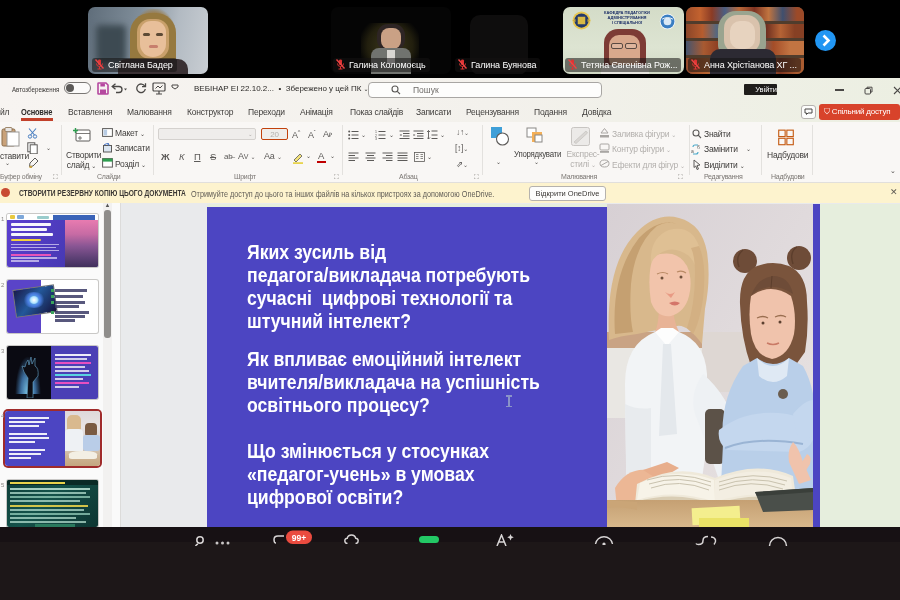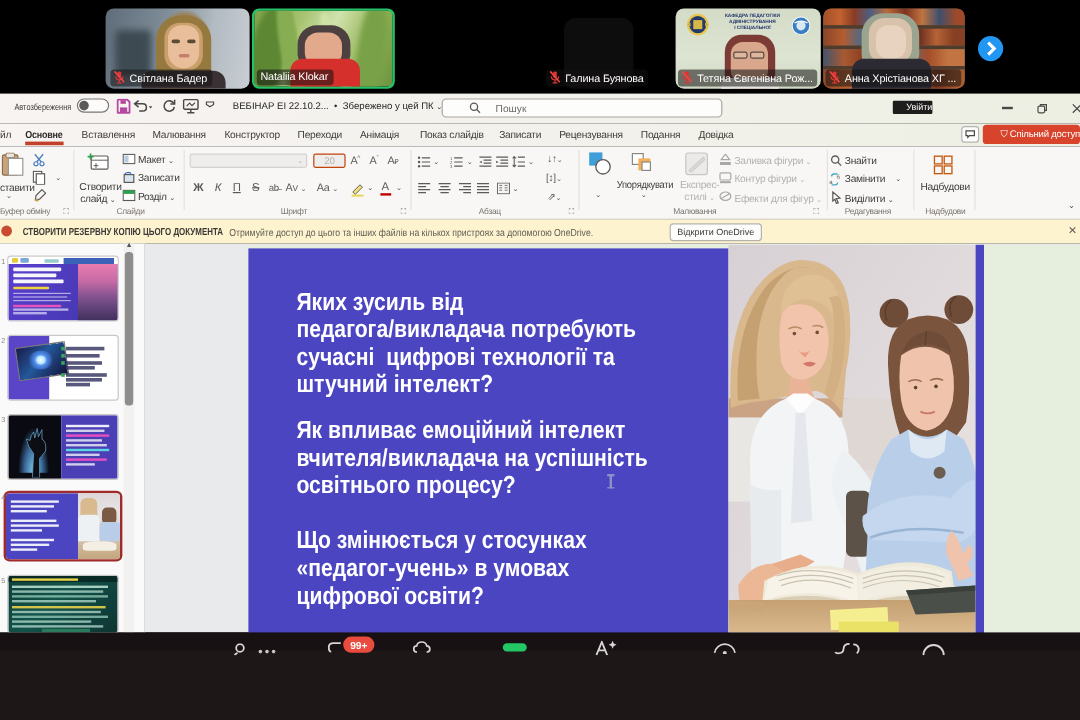--- a/index.html
+++ b/index.html
@@ -45,31 +45,33 @@
     <div class="abs" style="left:68px;top:26px;width:7px;height:3px;background:#5d4a35;border-radius:2px;"></div>
     <div class="abs" style="left:61px;top:38px;width:9px;height:3px;background:#c77f6d;border-radius:2px;"></div>
     <div class="abs" style="left:30px;top:52px;width:70px;height:15px;background:#3a3134;border-radius:8px 10px 0 0;"></div>
     <div class="vlabel" style="left:4px;"><span class="micoff"><svg width="9" height="11" viewBox="0 0 9 11">
               <path d="M3 1.5 Q3 0.5 4.5 0.5 Q6 0.5 6 1.5 V5 Q6 6 4.5 6 Q3 6 3 5 Z" fill="#d33"></path>
               <path d="M1.5 4.5 Q1.5 7.5 4.5 7.5 Q7.5 7.5 7.5 4.5 M4.5 7.5 V10 M2.5 10 H6.5" stroke="#d33" stroke-width="1" fill="none"></path>
               <path d="M0.5 0.5 L8.5 9.5" stroke="#e44" stroke-width="1.4"></path>
             </svg></span>Світлана Бадер</div>
   </div>
 
-  <div class="tile" style="left:210px;width:119px;background:linear-gradient(115deg,#7fa348 0%,#a7c472 30%,#d2e3ae 50%,#8fb254 75%,#6c9340 100%);border:2px solid #26c168;border-radius:6px;">
-    <div class="abs" style="left:-4px;top:-6px;width:30px;height:85px;background:#5d8733;border-radius:40%;filter:blur(2px);transform:rotate(14deg);"></div>
-    <div class="abs" style="left:22px;top:-10px;width:16px;height:90px;background:#87ad52;border-radius:40%;filter:blur(1.5px);transform:rotate(-9deg);"></div>
-    <div class="abs" style="left:86px;top:-8px;width:22px;height:88px;background:#79a148;border-radius:40%;filter:blur(2px);transform:rotate(8deg);"></div>
-    <div class="abs" style="left:62px;top:0px;width:12px;height:70px;background:#cfe2a8;border-radius:40%;filter:blur(1.5px);transform:rotate(-18deg);"></div>
-    <div class="abs" style="left:36px;top:12px;width:44px;height:34px;background:#4c4040;border-radius:16px 16px 10px 10px;"></div>
-    <div class="abs" style="left:42px;top:18px;width:31px;height:28px;background:#e2a98c;border-radius:11px;"></div>
-    <div class="abs" style="left:30px;top:40px;width:58px;height:26px;background:#d6302c;border-radius:10px 10px 0 0;"></div>
-    <div class="vlabel" style="left:2px;bottom:1px;">Nataliia Klokar</div>
-  </div>
-
+
+  <div class="tile" style="left:331px;width:120px;background:#050505;">
+    <div class="abs" style="left:30px;top:16px;width:58px;height:51px;background:radial-gradient(ellipse at 50% 45%,#3e3a1c 0%,#221f0e 55%,rgba(0,0,0,0) 78%);"></div>
+    <div class="abs" style="left:46px;top:17px;width:28px;height:27px;background:#2e2524;border-radius:11px;"></div>
+    <div class="abs" style="left:50px;top:21px;width:20px;height:21px;background:#caa185;border-radius:8px;"></div>
+    <div class="abs" style="left:40px;top:41px;width:40px;height:26px;background:#71736f;border-radius:8px 8px 0 0;"></div>
+    <div class="abs" style="left:56px;top:43px;width:8px;height:14px;background:#d8d6d2;"></div>
+    <div class="vlabel" style="left:2px;"><span class="micoff"><svg width="9" height="11" viewBox="0 0 9 11">
+              <path d="M3 1.5 Q3 0.5 4.5 0.5 Q6 0.5 6 1.5 V5 Q6 6 4.5 6 Q3 6 3 5 Z" fill="#d33"></path>
+              <path d="M1.5 4.5 Q1.5 7.5 4.5 7.5 Q7.5 7.5 7.5 4.5 M4.5 7.5 V10 M2.5 10 H6.5" stroke="#d33" stroke-width="1" fill="none"></path>
+              <path d="M0.5 0.5 L8.5 9.5" stroke="#e44" stroke-width="1.4"></path>
+            </svg></span>Галина Коломоєць</div>
+  </div>
 
   <div class="tile" style="left:453px;width:108px;background:#000;">
     <div class="abs" style="left:17px;top:8px;width:58px;height:60px;background:#0e0d0d;border-radius:10px;"></div>
     <div class="vlabel" style="left:2px;"><span class="micoff"><svg width="9" height="11" viewBox="0 0 9 11">
               <path d="M3 1.5 Q3 0.5 4.5 0.5 Q6 0.5 6 1.5 V5 Q6 6 4.5 6 Q3 6 3 5 Z" fill="#d33"></path>
               <path d="M1.5 4.5 Q1.5 7.5 4.5 7.5 Q7.5 7.5 7.5 4.5 M4.5 7.5 V10 M2.5 10 H6.5" stroke="#d33" stroke-width="1" fill="none"></path>
               <path d="M0.5 0.5 L8.5 9.5" stroke="#e44" stroke-width="1.4"></path>
             </svg></span>Галина Буянова</div>
   </div>
 
@@ -178,21 +180,21 @@
   <div class="mtab" style="left:300px;">Анімація</div>
   <div class="mtab" style="left:350px;">Показ слайдів</div>
   <div class="mtab" style="left:416px;">Записати</div>
   <div class="mtab" style="left:466px;">Рецензування</div>
   <div class="mtab" style="left:534px;">Подання</div>
   <div class="mtab" style="left:582px;">Довідка</div>
   <div class="abs" style="left:801px;top:2px;width:15px;height:14px;border:1px solid #b5b2af;border-radius:3px;background:#fdfdfc;"></div>
   <svg class="abs" style="left:804px;top:5px;" width="9" height="8" viewBox="0 0 9 8">
         <path d="M1 1 H8 V5 H4 L2.5 6.5 V5 H1 Z" stroke="#4a4846" stroke-width="1" fill="none"></path>
       </svg>
-  <div class="abs" style="left:819px;top:1px;width:81px;height:16px;background:#d8432b;border-radius:3px;color:#fff;font-size:8px;line-height:16px;text-align:right;"><span style="margin-left:5px;">⛉ Спільний доступ</span></div>
+  <div class="abs" style="left:819px;top:1px;width:81px;height:16px;background:#d8432b;border-radius:3px;color:#fff;font-size:8px;line-height:16px;"><span style="margin-left:5px;">⛉ Спільний доступ</span></div>
 </div>
 <div id="ribbon">
 
   <svg class="abs" style="left:1px;top:5px;" width="19" height="20" viewBox="0 0 19 20">
         <rect x="1" y="2" width="13" height="17" rx="1.5" fill="#c9a27a" stroke="#8a6d4b" stroke-width="1"></rect>
         <rect x="4" y="0.5" width="7" height="4" rx="1" fill="#e8e5e2" stroke="#8a6d4b" stroke-width="0.8"></rect>
         <rect x="6" y="5" width="12" height="14" fill="#fff" stroke="#9a9895" stroke-width="1"></rect>
       </svg>
   <div class="abs" style="left:0px;top:29px;font-size:8.5px;color:#3f3d3b;">ставити</div>
   <div class="abs" style="left:5px;top:37px;font-size:6px;color:#4a4846;">⌄</div>
@@ -379,21 +381,21 @@
       </svg>
   <div class="abs" style="left:767px;top:27.5px;font-size:8.5px;color:#3f3d3b;">Надбудови</div>
   <div class="glabel" style="left:771px;">Надбудови</div>
   <div class="gsep" style="left:812px;"></div>
   <div class="abs" style="left:890px;top:45px;font-size:7px;color:#4a4846;">⌄</div>
 </div>
 <div id="ybar">
   <div class="abs" style="left:1px;top:5px;width:9px;height:9px;border-radius:50%;background:#c84b32;"></div>
   <div class="abs" style="left:19px;top:5px;font-size:8.5px;font-weight:bold;color:#3b3835;transform:scaleX(.78);transform-origin:0 0;white-space:nowrap;">СТВОРИТИ РЕЗЕРВНУ КОПІЮ ЦЬОГО ДОКУМЕНТА</div>
   <div class="abs" style="left:191px;top:5.5px;font-size:8.5px;color:#5f5b55;transform:scaleX(.85);transform-origin:0 0;white-space:nowrap;">Отримуйте доступ до цього та інших файлів на кількох пристроях за допомогою OneDrive.</div>
-  <div class="abs" style="left:529px;top:2.5px;width:77px;height:15px;background:#fdfdfc;border:1px solid #b5b2ae;border-radius:3px;font-size:7.5px;color:#3b3835;text-align:center;line-height:14px;margin-left:29px;">Відкрити OneDrive</div>
+  <div class="abs" style="left:529px;top:2.5px;width:77px;height:15px;background:#fdfdfc;border:1px solid #b5b2ae;border-radius:3px;font-size:7.5px;color:#3b3835;text-align:center;line-height:14px;">Відкрити OneDrive</div>
   <div class="abs" style="left:890px;top:4px;font-size:9px;color:#5f5b55;">✕</div>
 </div>
 
 <div id="main">
   <div id="panel">
 
     <div class="thumb" style="top:11px;height:53px;">
       <div class="abs" style="left:0;top:0;width:91px;height:6px;background:#fff;"></div>
       <div class="abs" style="left:3px;top:1px;width:5px;height:4px;background:#e8c93f;border-radius:1px;"></div>
       <div class="abs" style="left:10px;top:1px;width:7px;height:4px;background:#7da7d9;border-radius:1px;"></div>

